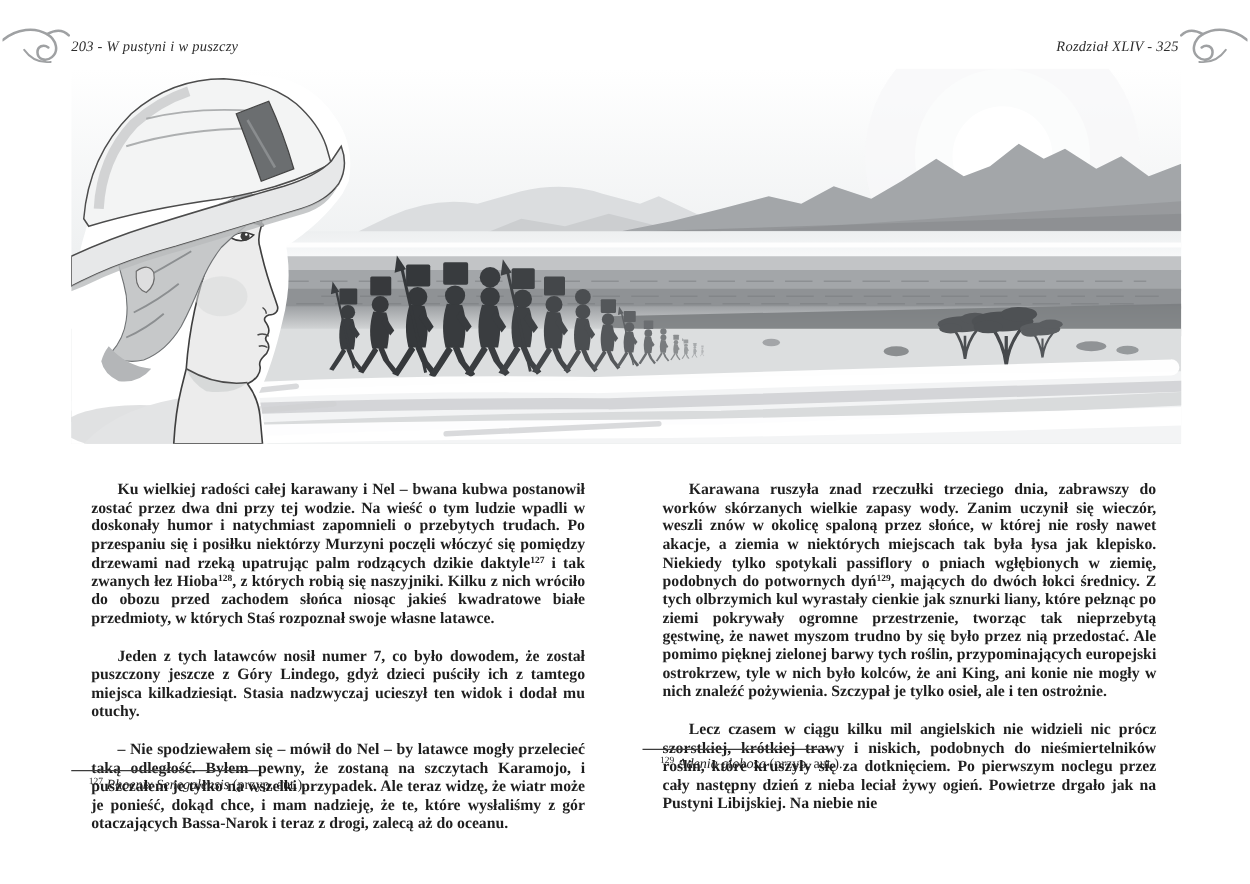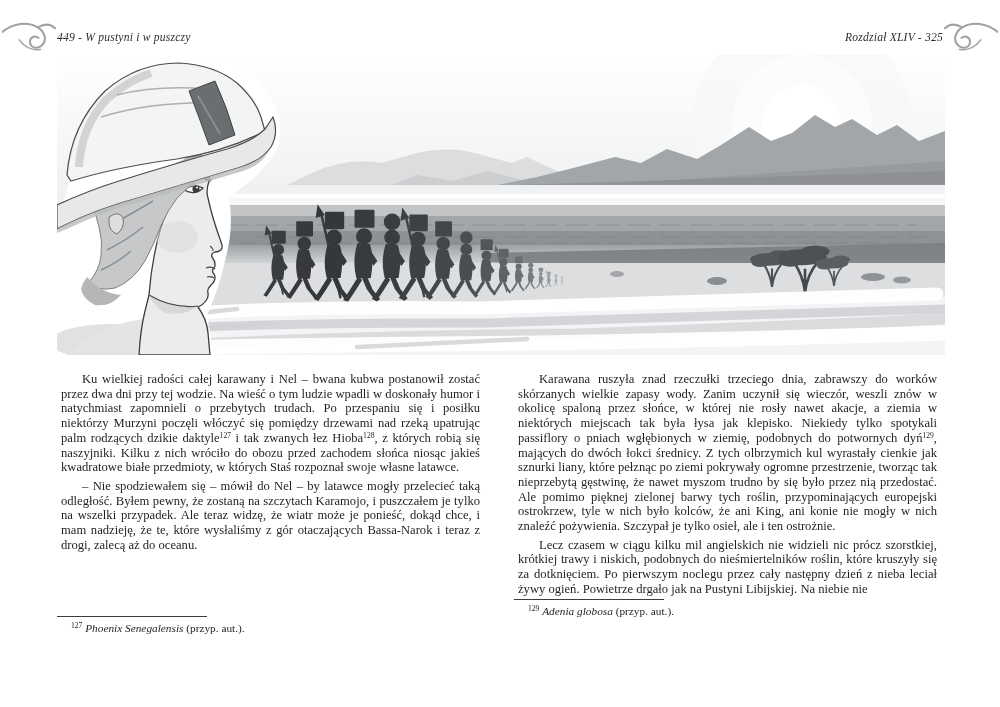--- a/index.html
+++ b/index.html
@@ -23,21 +23,21 @@
   
   .illu{position:absolute;left:57px;top:55px;width:888px;height:300px;}
 
   
   .col{
     position:absolute;top:368px;width:427px;
     font-size:12.6px;line-height:14.7px;text-align:justify;
   }
   .col.left{left:57px;}
   .col.right{left:514px;}
-  .col p{margin:4px;text-indent:21px;}
+  .col p{margin:16px;text-indent:21px;font-weight:bold;}
   sup{
     font-size:7.6px;line-height:0;vertical-align:baseline;
     position:relative;top:-4px;
   }
   
   .footnotes{position:absolute;width:427px;font-size:11.3px;line-height:15px;}
   .footnotes.left{left:57px;top:616px;}
   .footnotes.right{left:514px;top:599px;}
   .fnrule{width:150px;border-top:1px solid #3c3c3c;margin:0 0 4px 0;height:0;}
   .footnotes p{margin:0;text-indent:14px;}
@@ -45,21 +45,21 @@
 </head>
 <body>
 
 <svg class="flourish left" viewBox="0 0 56 36">
   <g fill="none" stroke="#9fa1a3" stroke-width="2.1" stroke-linecap="round">
     <path d="M 0,13 C 12,3 27,2 37,8 C 45,13 47,22 41,27 C 36,31 29,29 29,23 C 29,18 34,16 38,19"></path>
     <path d="M 37,8 C 44,4 50,4 55,9"></path>
     <path d="M 18,21 C 23,28 31,32 40,31" stroke-width="1.6"></path>
   </g>
 </svg>
-<div class="runhead left">449 - W pustyni i w puszczy</div>
+<div class="runhead left">203 - W pustyni i w puszczy</div>
 
 <svg class="flourish right" viewBox="0 0 56 36">
   <g fill="none" stroke="#9fa1a3" stroke-width="2.1" stroke-linecap="round" transform="scale(-1,1) translate(-56,0)">
     <path d="M 0,13 C 12,3 27,2 37,8 C 45,13 47,22 41,27 C 36,31 29,29 29,23 C 29,18 34,16 38,19"></path>
     <path d="M 37,8 C 44,4 50,4 55,9"></path>
     <path d="M 18,21 C 23,28 31,32 40,31" stroke-width="1.6"></path>
   </g>
 </svg>
 <div class="runhead right">Rozdział XLIV - 325</div>
 
@@ -232,20 +232,21 @@
     <path d="M60,40 Q100,30 150,34 M44,62 Q96,46 162,48" fill="none" stroke="#9b9d9f" stroke-width="1.5" opacity=".8"></path>
     <path d="M132,36 L158,26 Q170,52 178,80 L152,90 Q142,62 132,36 Z" fill="#6b6e70" stroke="#444444" stroke-width="1"></path>
     <path d="M141,41 L163,79" stroke="#8a8d8f" stroke-width="2" fill="none"></path>
     <path d="M0,150 Q30,136 62,126 Q120,108 170,94 Q196,86 208,74 L216,62 Q222,78 214,92 Q204,106 184,112 Q130,128 84,142 Q40,154 8,170 L0,174 Z" fill="#e7e8e9" stroke="#4c4c4c" stroke-width="1.2"></path>
     <path d="M0,174 L8,170 Q40,154 84,142 Q130,128 184,112 Q200,107 210,98 L214,92 Q206,110 186,116 Q132,132 86,146 Q42,158 10,174 L0,178 Z" fill="#b9bbbd" opacity=".8"></path>
   </g>
 </svg>
 
 <div class="col left">
   <p><span>Ku wielkiej radości całej karawany i Nel – bwana kubwa postanowił zostać przez dwa dni przy tej wodzie. Na wieść o tym ludzie wpadli w doskonały humor i natychmiast zapomnieli o przebytych trudach. Po przespaniu się i posiłku niektórzy Murzyni poczęli włóczyć się pomiędzy drzewami nad rzeką upatrując palm rodzących dzikie daktyle</span><sup>127</sup><span> i tak zwanych łez Hioba</span><sup>128</sup><span>, z których robią się naszyjniki. Kilku z nich wróciło do obozu przed zachodem słońca niosąc jakieś kwadratowe białe przedmioty, w których Staś rozpoznał swoje własne latawce.</span></p>
+  <p><span>Jeden z tych latawców nosił numer 7, co było dowodem, że został puszczony jeszcze z Góry Lindego, gdyż dzieci puściły ich z tamtego miejsca kilkadziesiąt. Stasia nadzwyczaj ucieszył ten widok i dodał mu otuchy.</span></p>
   <p><span>– Nie spodziewałem się – mówił do Nel – by latawce mogły przelecieć taką odległość. Byłem pewny, że zostaną na szczytach Karamojo, i puszczałem je tylko na wszelki przypadek. Ale teraz widzę, że wiatr może je ponieść, dokąd chce, i mam nadzieję, że te, które wysłaliśmy z gór otaczających Bassa-Narok i teraz z drogi, zalecą aż do oceanu.</span></p>
 </div>
 
 <div class="col right">
   <p><span>Karawana ruszyła znad rzeczułki trzeciego dnia, zabrawszy do worków skórzanych wielkie zapasy wody. Zanim uczynił się wieczór, weszli znów w okolicę spaloną przez słońce, w której nie rosły nawet akacje, a ziemia w niektórych miejscach tak była łysa jak klepisko. Niekiedy tylko spotykali passiflory o pniach wgłębionych w ziemię, podobnych do potwornych dyń</span><sup>129</sup><span>, mających do dwóch łokci średnicy. Z tych olbrzymich kul wyrastały cienkie jak sznurki liany, które pełznąc po ziemi pokrywały ogromne przestrzenie, tworząc tak nieprzebytą gęstwinę, że nawet myszom trudno by się było przez nią przedostać. Ale pomimo pięknej zielonej barwy tych roślin, przypominających europejski ostrokrzew, tyle w nich było kolców, że ani King, ani konie nie mogły w nich znaleźć pożywienia. Szczypał je tylko osieł, ale i ten ostrożnie.</span></p>
   <p><span>Lecz czasem w ciągu kilku mil angielskich nie widzieli nic prócz szorstkiej, krótkiej trawy i niskich, podobnych do nieśmiertelników roślin, które kruszyły się za dotknięciem. Po pierwszym noclegu przez cały następny dzień z nieba leciał żywy ogień. Powietrze drgało jak na Pustyni Libijskiej. Na niebie nie</span></p>
 </div>
 
 <div class="footnotes left">
   <div class="fnrule"></div>

